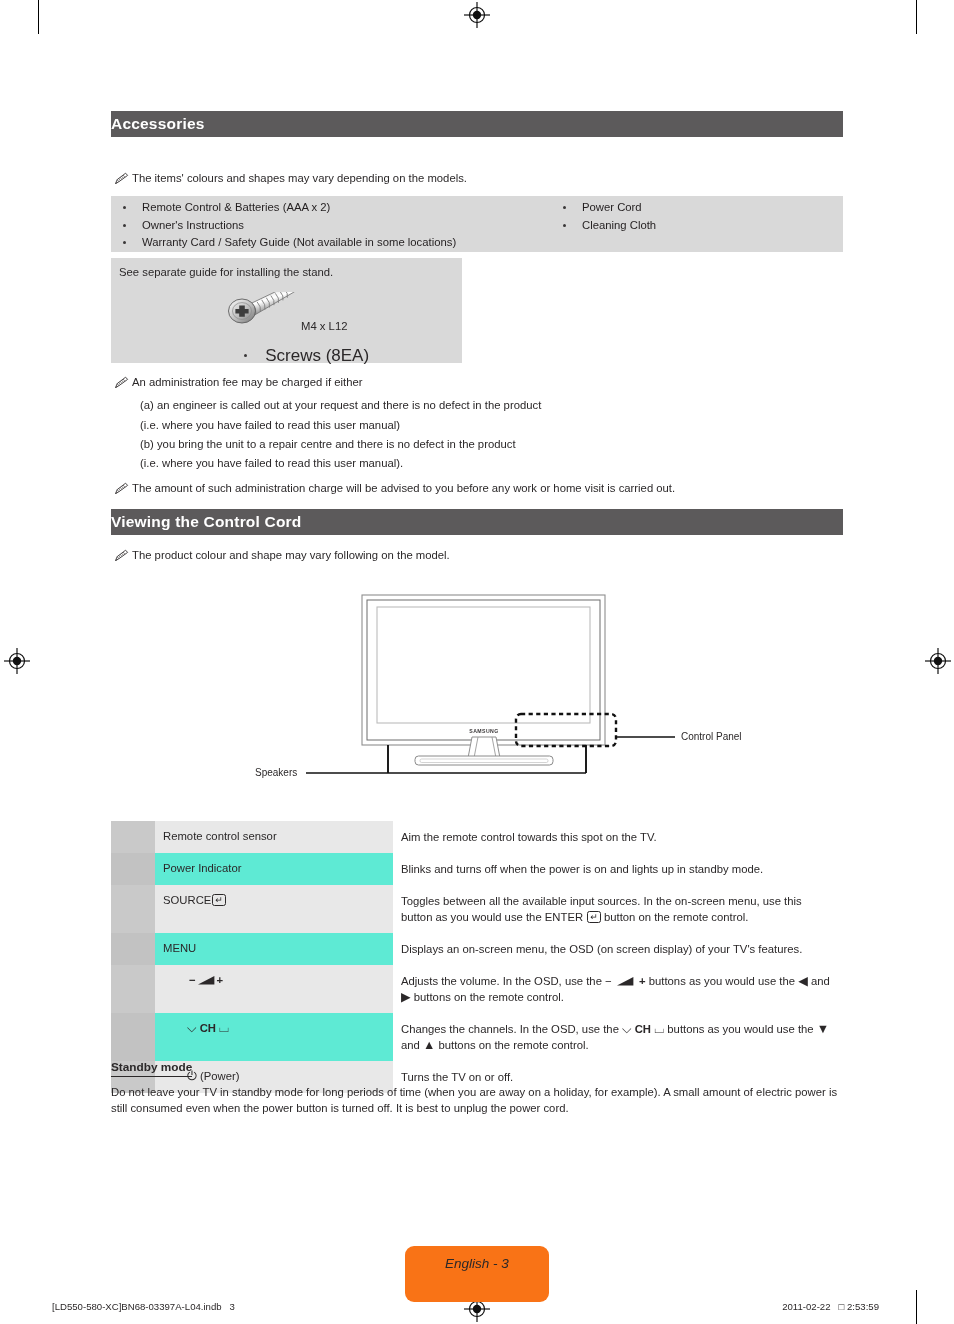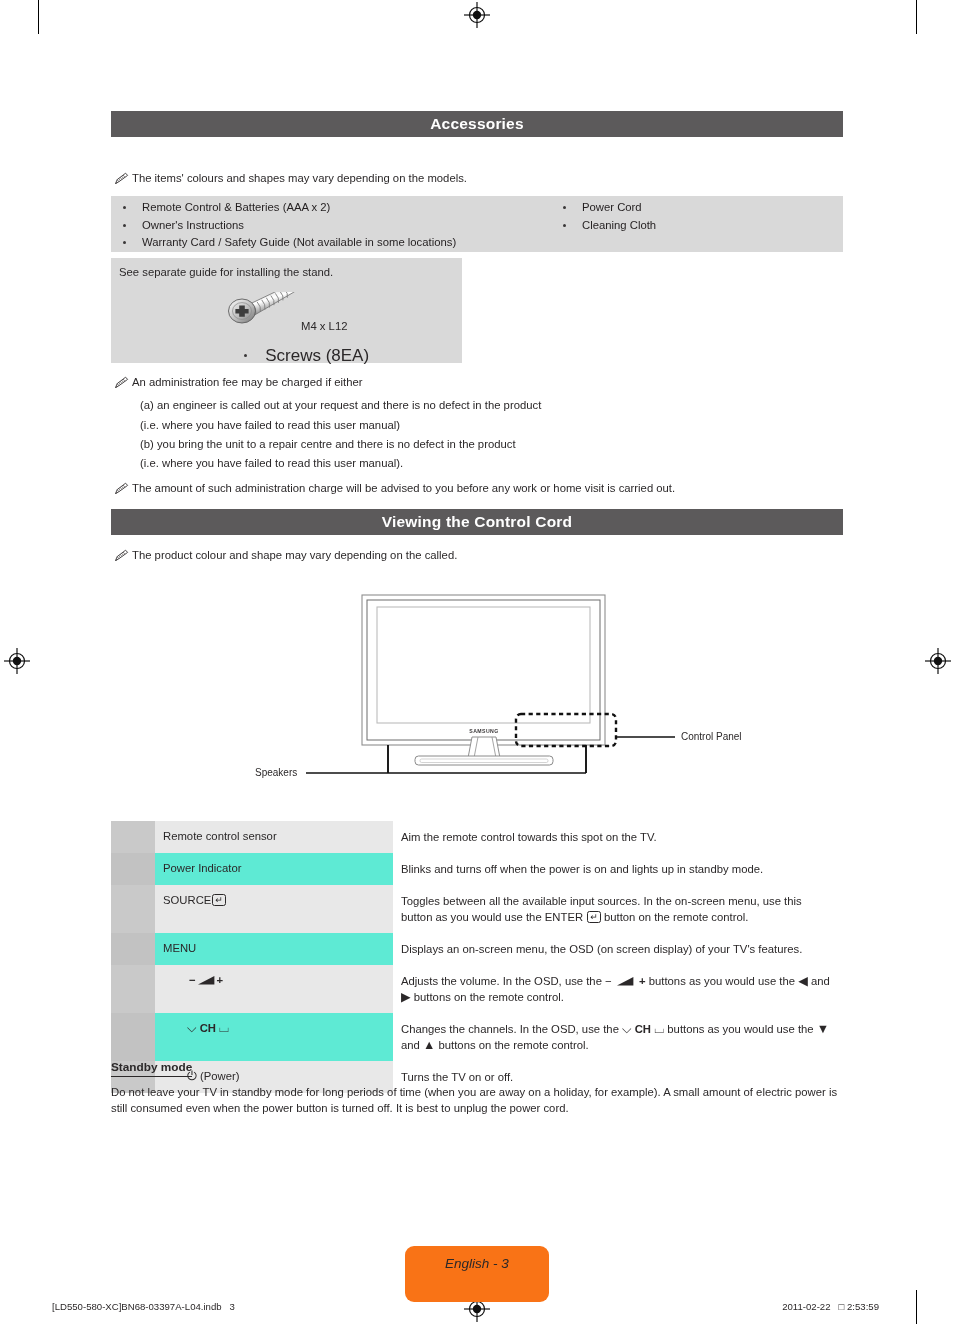--- a/index.html
+++ b/index.html
@@ -35,21 +35,21 @@
   
   .section-bar {
     position: absolute;
     left: 111px;
     width: 732px;
     height: 26px;
     background: #5c5a5b;
     color: #ffffff;
     font-size: 15.5px;
     font-weight: bold;
-    text-align: center;
+    text-align: left;
     line-height: 26px;
     letter-spacing: 0.2px;
   }
 
   
   .note {
     position: absolute;
     display: flex;
     align-items: flex-start;
     font-size: 11.3px;
@@ -448,21 +448,21 @@
 
   <div class="note" style="left:114px; top:548px; width:730px;">
     <span class="pencil">
       <svg viewBox="0 0 15 13" width="15" height="13">
         <path d="M1.5 11.5 L3.2 7.6 L11.6 1.2 L13.6 3.4 L4.9 9.7 Z" fill="none" stroke="#3a3738" stroke-width="0.9"></path>
         <path d="M3.2 7.6 L4.9 9.7" stroke="#3a3738" stroke-width="0.7"></path>
         <path d="M4.6 6.3 L6.4 8.5 M6.1 5.2 L7.9 7.4 M7.6 4.1 L9.4 6.3 M9.1 3.0 L10.9 5.2" stroke="#3a3738" stroke-width="0.6"></path>
         <path d="M1.5 11.5 L3.5 10.6" stroke="#3a3738" stroke-width="0.8"></path>
       </svg>
     </span>
-    <span>The product colour and shape may vary depending on the called.</span>
+    <span>The product colour and shape may vary following on the model.</span>
   </div>
 
   <div class="tv-figure">
     <svg viewBox="0 0 510 210" width="510" height="210">
 
       <rect x="112" y="10" width="243" height="150" fill="#ffffff" stroke="#8f8f8f" stroke-width="1.1"></rect>
       <rect x="117" y="15" width="233" height="140" fill="#ffffff" stroke="#6d6d6d" stroke-width="1"></rect>
 
       <rect x="127" y="22" width="213" height="116" fill="#ffffff" stroke="#bcbcbc" stroke-width="1.1"></rect>
 

